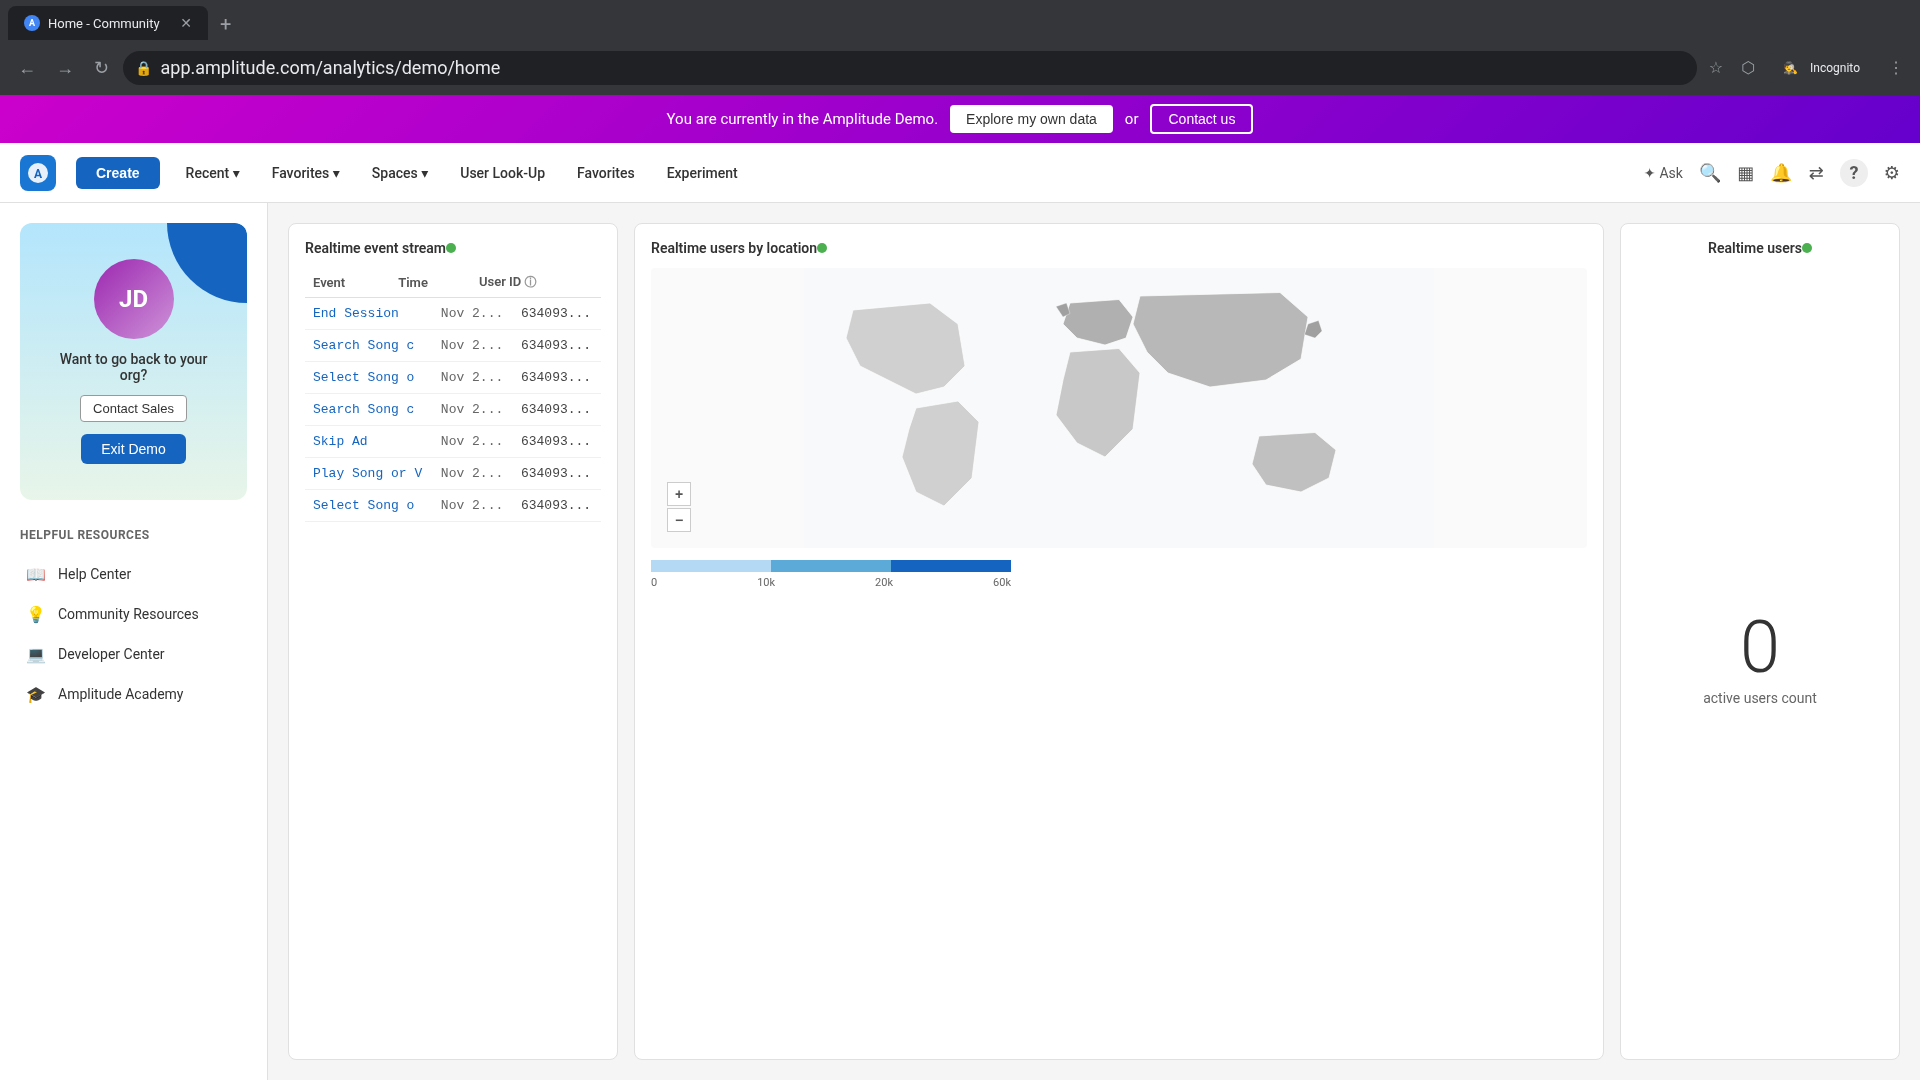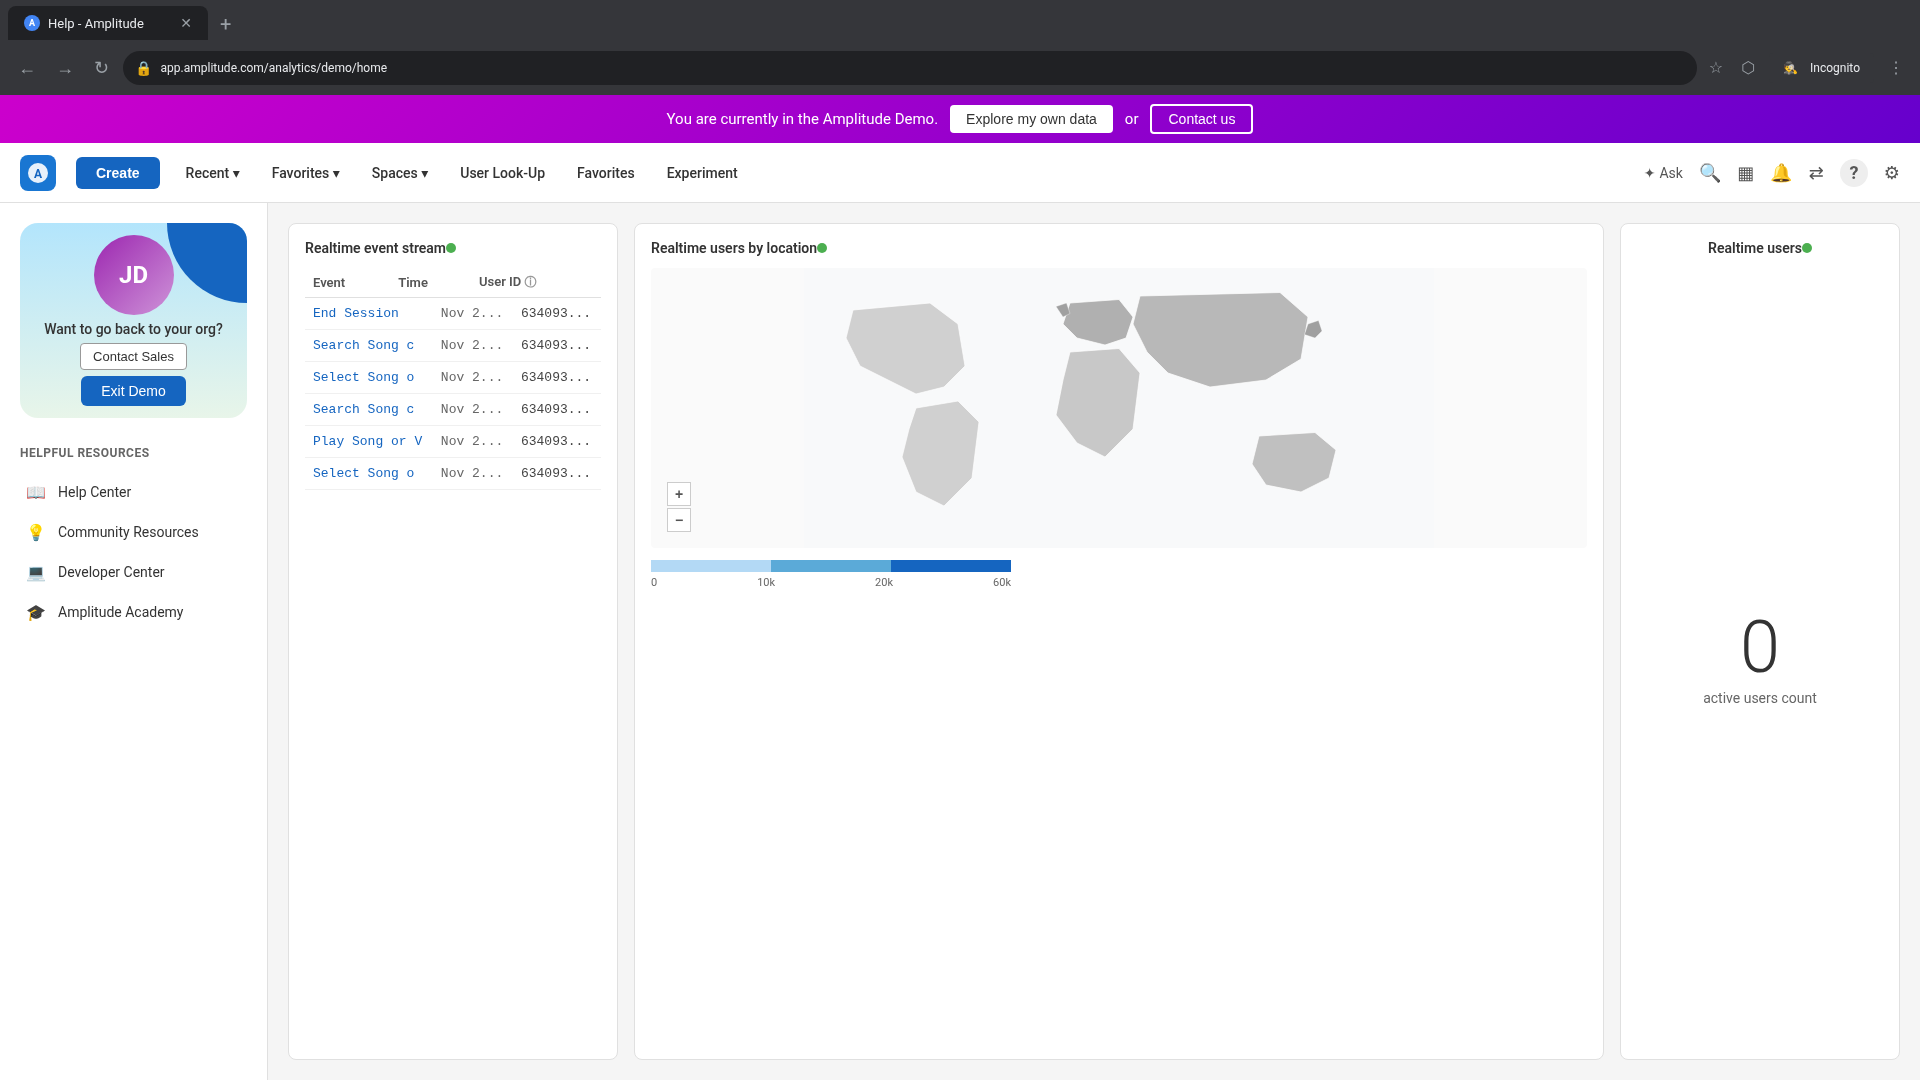--- a/index.html
+++ b/index.html
@@ -8,21 +8,21 @@
     
     .browser-chrome { background: #202124; height: 95px; }
     .browser-tab-bar { background: #35363a; height: 40px; display: flex; align-items: flex-end; padding: 0 8px; }
     .browser-tab { background: #202124; color: #e8eaed; font-size: 13px; padding: 8px 16px; border-radius: 8px 8px 0 0; display: flex; align-items: center; gap: 8px; min-width: 200px; height: 34px; }
     .browser-tab .tab-icon { width: 16px; height: 16px; background: #4285f4; border-radius: 50%; display: flex; align-items: center; justify-content: center; color: white; font-size: 9px; font-weight: bold; }
     .tab-close { margin-left: auto; color: #9aa0a6; cursor: pointer; font-size: 14px; }
     .new-tab { color: #9aa0a6; font-size: 20px; margin-left: 4px; cursor: pointer; padding: 4px 8px; }
     .browser-toolbar { background: #35363a; height: 55px; display: flex; align-items: center; padding: 0 12px; gap: 8px; }
     .nav-btn { color: #9aa0a6; font-size: 18px; cursor: pointer; padding: 4px 6px; border-radius: 50%; }
     .address-bar-wrap { flex: 1; background: #202124; border-radius: 22px; height: 34px; display: flex; align-items: center; padding: 0 12px; gap: 8px; }
-    .address-bar { color: #e8eaed; font-size: 12px; flex: 1; }
+    .address-bar { color: #e8eaed; font-size: 18px; flex: 1; }
     .address-icon { color: #9aa0a6; font-size: 14px; }
     .toolbar-actions { display: flex; align-items: center; gap: 10px; color: #9aa0a6; font-size: 16px; }
     .toolbar-actions span { cursor: pointer; padding: 4px; }
     .incognito-badge { background: #35363a; color: #e8eaed; font-size: 12px; padding: 4px 10px; border-radius: 4px; display: flex; align-items: center; gap: 4px; }
 
     
     .demo-banner { background: linear-gradient(135deg, #cc00cc, #9900cc, #6600cc); height: 48px; display: flex; align-items: center; justify-content: center; gap: 12px; color: white; font-size: 15px; }
     .banner-btn { background: white; color: #333; border: none; padding: 6px 16px; border-radius: 4px; font-size: 14px; font-weight: 500; cursor: pointer; }
     .banner-btn-outline { background: transparent; color: white; border: 2px solid white; padding: 5px 16px; border-radius: 4px; font-size: 14px; font-weight: 500; cursor: pointer; }
 
@@ -33,21 +33,21 @@
     .nav-item { color: #333; font-size: 14px; font-weight: 500; cursor: pointer; padding: 4px 6px; display: flex; align-items: center; gap: 4px; }
     .header-spacer { flex: 1; }
     .header-actions { display: flex; align-items: center; gap: 16px; color: #555; }
     .header-action-btn { display: flex; align-items: center; gap: 4px; font-size: 14px; color: #555; cursor: pointer; }
 
     
     .main-layout { display: flex; height: calc(1080px - 95px - 48px - 60px); }
 
     
     .sidebar { width: 268px; background: white; border-right: 1px solid #e0e0e0; padding: 20px; flex-shrink: 0; }
-    .profile-card { background: linear-gradient(180deg, #b3e5fc 0%, #e8f5e9 100%); border-radius: 18px; padding: 12px; display: flex; flex-direction: column; align-items: center; gap: 6px; position: relative; overflow: hidden; }
+    .profile-card { background: linear-gradient(180deg, #b3e5fc 0%, #e8f5e9 100%); border-radius: 12px; padding: 36px; display: flex; flex-direction: column; align-items: center; gap: 12px; position: relative; overflow: hidden; }
     .profile-bg-blob { position: absolute; top: 0; right: 0; width: 80px; height: 80px; background: #1565c0; border-radius: 0 12px 0 80px; }
     .avatar { width: 80px; height: 80px; background: linear-gradient(135deg, #9c27b0, #ce93d8); border-radius: 50%; display: flex; align-items: center; justify-content: center; color: white; font-size: 24px; font-weight: bold; z-index: 1; }
     .org-text { font-size: 14px; color: #333; text-align: center; font-weight: 500; }
     .contact-sales-btn { border: 1px solid #999; background: white; padding: 5px 12px; border-radius: 4px; font-size: 13px; cursor: pointer; color: #333; }
     .exit-demo-btn { background: #1565c0; color: white; border: none; padding: 7px 20px; border-radius: 6px; font-size: 14px; font-weight: 500; cursor: pointer; }
     .helpful-resources { margin-top: 28px; }
     .helpful-title { font-size: 12px; font-weight: 700; color: #666; letter-spacing: 0.5px; text-transform: uppercase; margin-bottom: 12px; }
     .resource-item { display: flex; align-items: center; gap: 10px; padding: 8px 4px; cursor: pointer; border-radius: 4px; }
     .resource-icon { width: 24px; height: 24px; display: flex; align-items: center; justify-content: center; font-size: 16px; }
     .resource-label { font-size: 14px; color: #333; }
@@ -94,21 +94,21 @@
     
     .world-map-svg { width: 100%; height: 100%; }
   </style>
 </head>
 <body>
 
 <div class="browser-chrome">
   <div class="browser-tab-bar">
     <div class="browser-tab">
       <div class="tab-icon">A</div>
-      <span>Help - Amplitude</span>
+      <span>Home - Community</span>
       <span class="tab-close">✕</span>
     </div>
     <span class="new-tab">+</span>
   </div>
   <div class="browser-toolbar">
     <span class="nav-btn">←</span>
     <span class="nav-btn">→</span>
     <span class="nav-btn">↻</span>
     <div class="address-bar-wrap">
       <span class="address-icon">🔒</span>
@@ -227,20 +227,25 @@
               <td class="event-name">Select Song o</td>
               <td class="event-time">Nov 2...</td>
               <td class="event-user">634093...</td>
             </tr>
             <tr>
               <td class="event-name">Search Song c</td>
               <td class="event-time">Nov 2...</td>
               <td class="event-user">634093...</td>
             </tr>
             <tr>
+              <td class="event-name">Skip Ad</td>
+              <td class="event-time">Nov 2...</td>
+              <td class="event-user">634093...</td>
+            </tr>
+            <tr>
               <td class="event-name">Play Song or V</td>
               <td class="event-time">Nov 2...</td>
               <td class="event-user">634093...</td>
             </tr>
             <tr>
               <td class="event-name">Select Song o</td>
               <td class="event-time">Nov 2...</td>
               <td class="event-user">634093...</td>
             </tr>
           </tbody>

